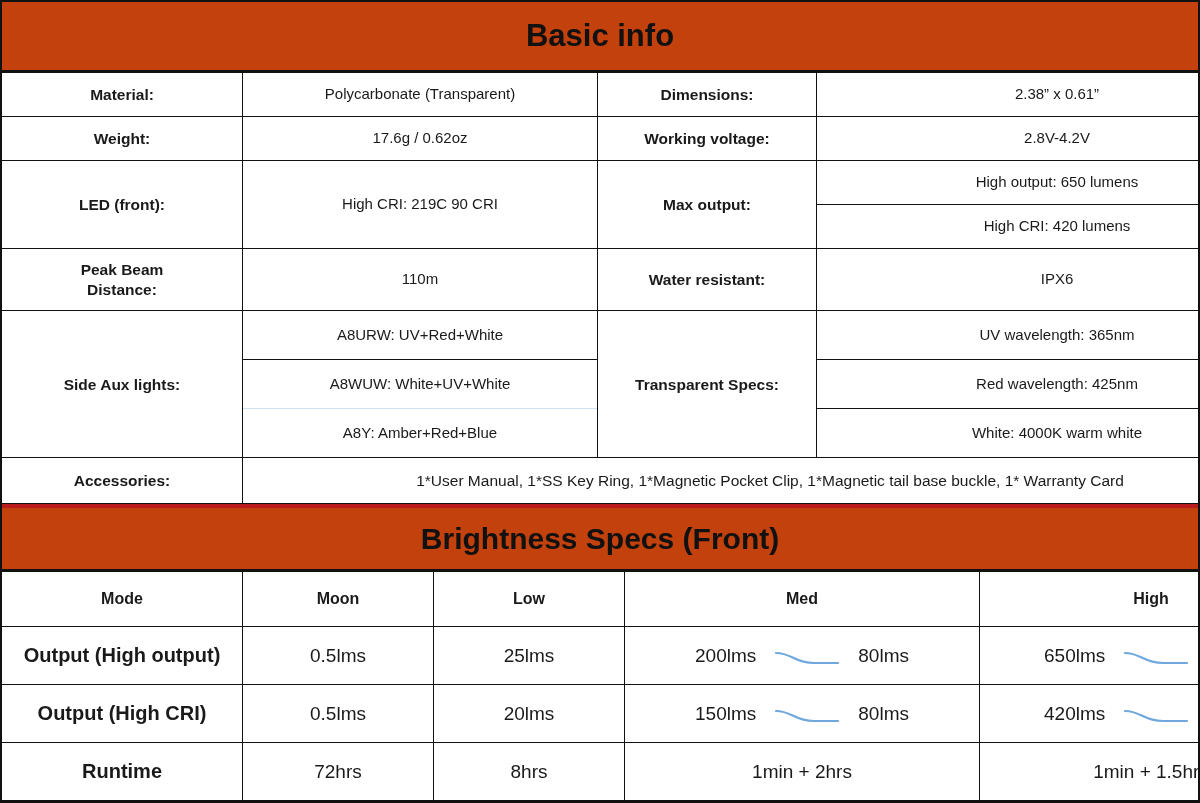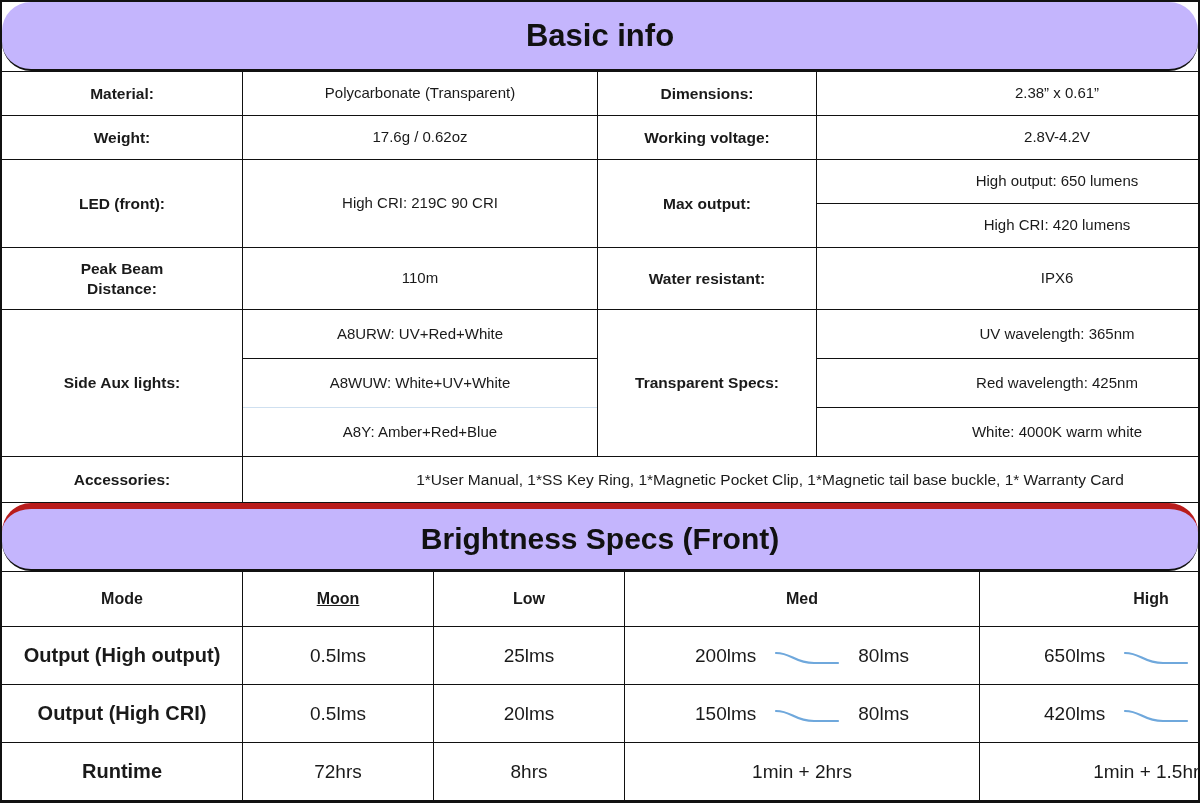--- a/index.html
+++ b/index.html
@@ -16,38 +16,37 @@
   }
   .sheet {
     width: 1200px;
     height: 803px;
     box-sizing: border-box;
     border: 2px solid #111111;
     display: flex;
     flex-direction: column;
   }
   .band {
-    background: #c4b5fd;
+    background: #c2410c;
     color: #111111;
     text-align: center;
     font-weight: bold;
     display: flex;
     align-items: center;
     justify-content: center;
     border-bottom: 2px solid #111111;
-    border-radius: 29px;
   }
   .band-basic {
     height: 74px;
     font-size: 31px;
   }
   .band-bright {
     height: 66px;
     font-size: 30px;
-    border-top: 6px solid #b91c1c;
+    border-top: 4px solid #b91c1c;
   }
 
   table {
     border-collapse: collapse;
     width: 100%;
     table-layout: fixed;
   }
   td {
     border: 1px solid #111111;
     padding: 0 12px;
@@ -87,21 +86,21 @@
   .r-led { height: 88px; }
   .r-peak { height: 62px; }
   .r-aux { height: 146px; }
   .r-acc { height: 46px; }
 
   
   .bt td {
     font-size: 19px;
   }
   .bt .bc1 { width: 216px; margin-top: 36px; }
-  .bt .bc2 { width: 166px; text-decoration: underline; }
+  .bt .bc2 { width: 166px; }
   .bt .bc3 { width: 166px; }
   .bt .bc4 { width: 330px; }
   .bt .bc5 { width: 318px; }
   .bt .hdr {
     font-weight: bold;
     font-size: 16px;
     height: 54px;
   }
   .bt .rowlbl {
     font-weight: bold;

